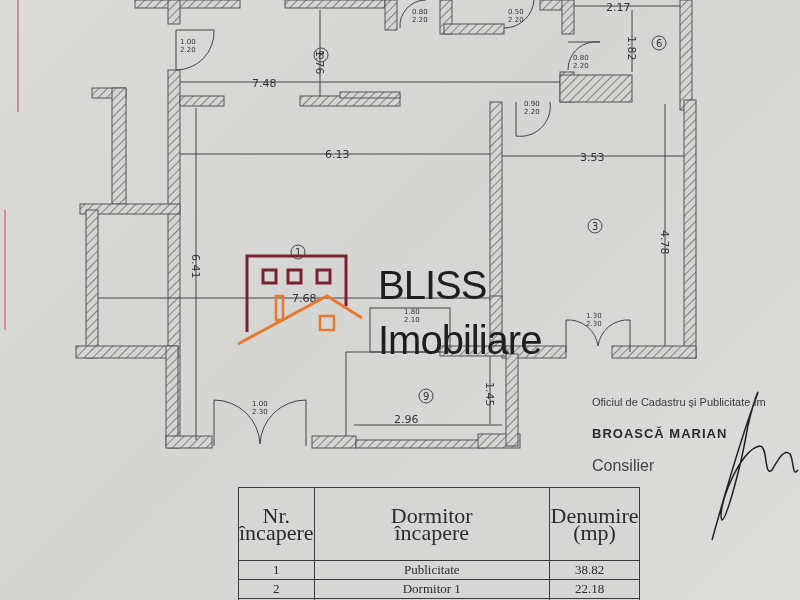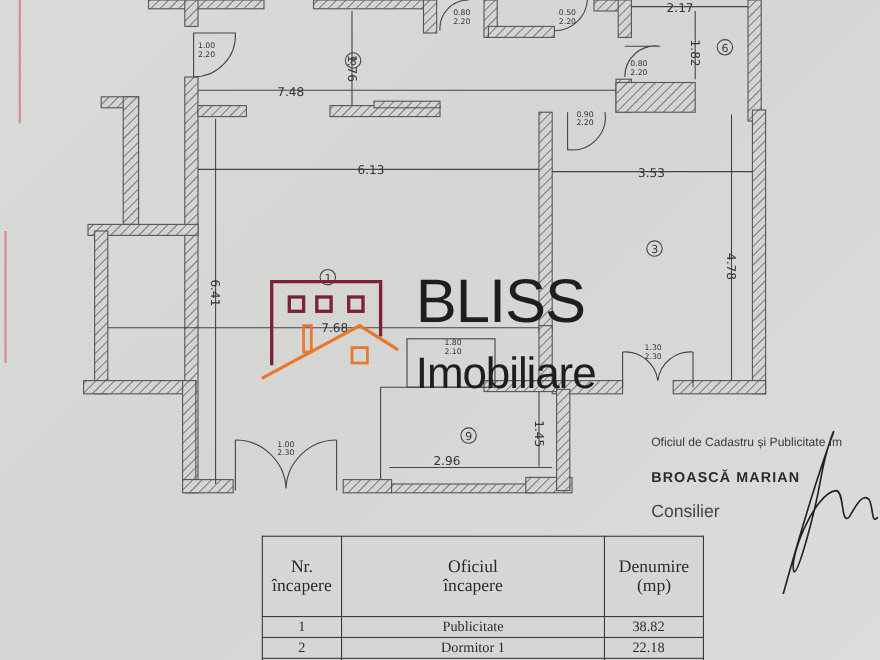--- a/index.html
+++ b/index.html
@@ -7,25 +7,25 @@
   #page{position:absolute;left:0;top:0;width:800px;height:600px;background:linear-gradient(135deg,#dadad8 0%,#d5d5d3 45%,#dcdcda 100%);}
   svg.plan{position:absolute;left:0;top:0;width:800px;height:600px;}
   .dim{font-family:"DejaVu Sans",sans-serif;font-size:11px;fill:#333;}
   .door{font-family:"DejaVu Sans",sans-serif;font-size:7px;fill:#333;}
   .roomno{font-family:"DejaVu Sans",sans-serif;font-size:10px;fill:#333;}
   .stamp{position:absolute;font-family:"Liberation Sans",sans-serif;color:#333;}
   #office{left:592px;top:396px;font-size:11px;color:#3a3a3a;}
   #person{left:592px;top:426px;font-size:13px;font-weight:bold;letter-spacing:1px;color:#2a2a2a;}
   #role{left:592px;top:457px;font-size:16px;color:#444;}
   .logo-text{position:absolute;font-family:"Liberation Sans",sans-serif;color:#1e1e1e;font-weight:300;}
-  #logo-brand{left:378px;top:252px;font-size:56px;letter-spacing:-1px;line-height:44px;}
+  #logo-brand{left:378px;top:263px;font-size:40px;letter-spacing:-1px;line-height:44px;}
   #logo-sub{left:378px;top:302px;font-size:40px;letter-spacing:-1px;line-height:44px;margin-top:16px;}
   table#rooms{position:absolute;left:238px;top:487px;width:402px;border-collapse:collapse;font-family:"Liberation Serif",serif;color:#2b2b2b;background:#d6d6d4;}
   table#rooms th,table#rooms td{border:1.5px solid #3a3a3a;text-align:center;padding:0;}
-  table#rooms th{font-weight:normal;font-size:16px;line-height:17px;height:72px;}
+  table#rooms th{font-weight:normal;font-size:22px;line-height:17px;height:72px;}
   table#rooms td{font-size:13px;height:18px;line-height:16px;}
   table#rooms td.num{padding-right:10px;}
   .redline{position:absolute;background:#d88a98;}
 </style>
 </head>
 <body>
 
 <div id="page">
 
   <div class="redline" style="left:17px;top:0;width:2px;height:112px;"></div>
@@ -172,21 +172,21 @@
 
   <table id="rooms">
     <colgroup>
         <col style="width:72px">
         <col style="width:240px">
         <col style="width:90px">
       </colgroup>
     <thead>
       <tr>
         <th><span>Nr.</span><br><span>încapere</span></th>
-        <th><span>Oficiul</span><br><span>încapere</span></th>
+        <th><span>Dormitor</span><br><span>încapere</span></th>
         <th><span>Denumire</span><br><span>(mp)</span></th>
       </tr>
     </thead>
     <tbody>
       <tr>
         <td>1</td>
         <td>Publicitate</td>
         <td class="num">38.82</td>
       </tr>
       <tr>

